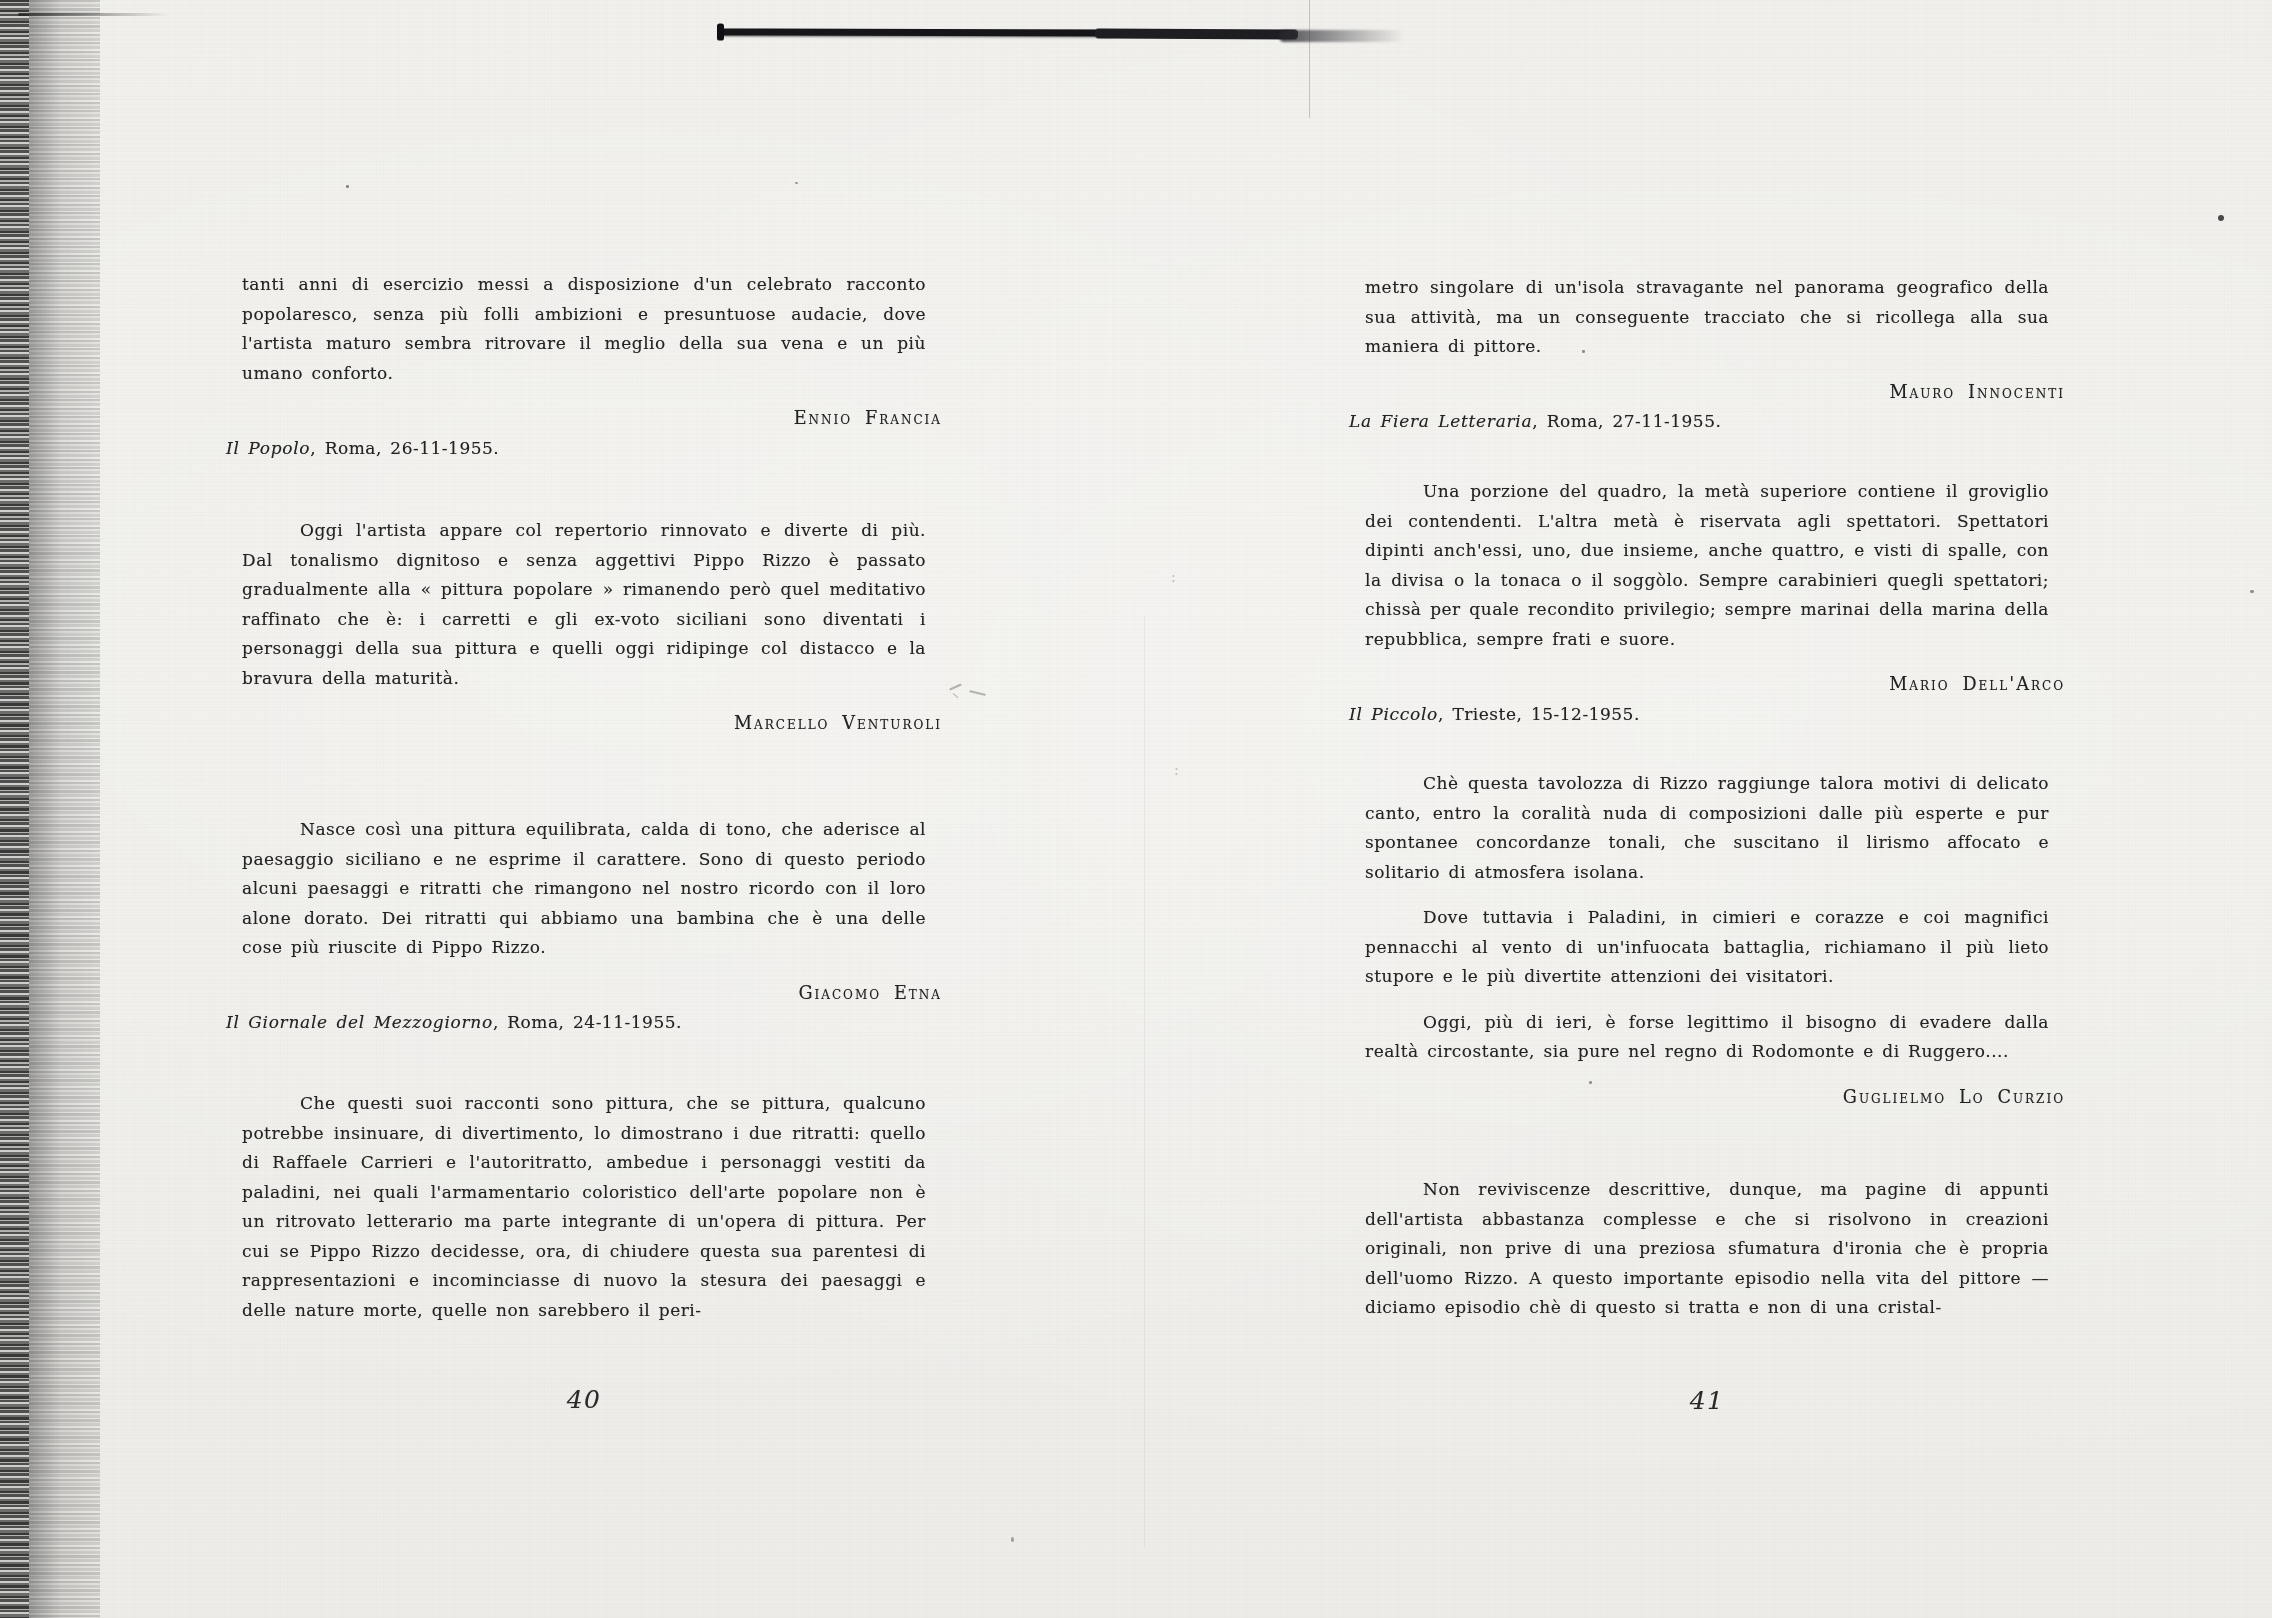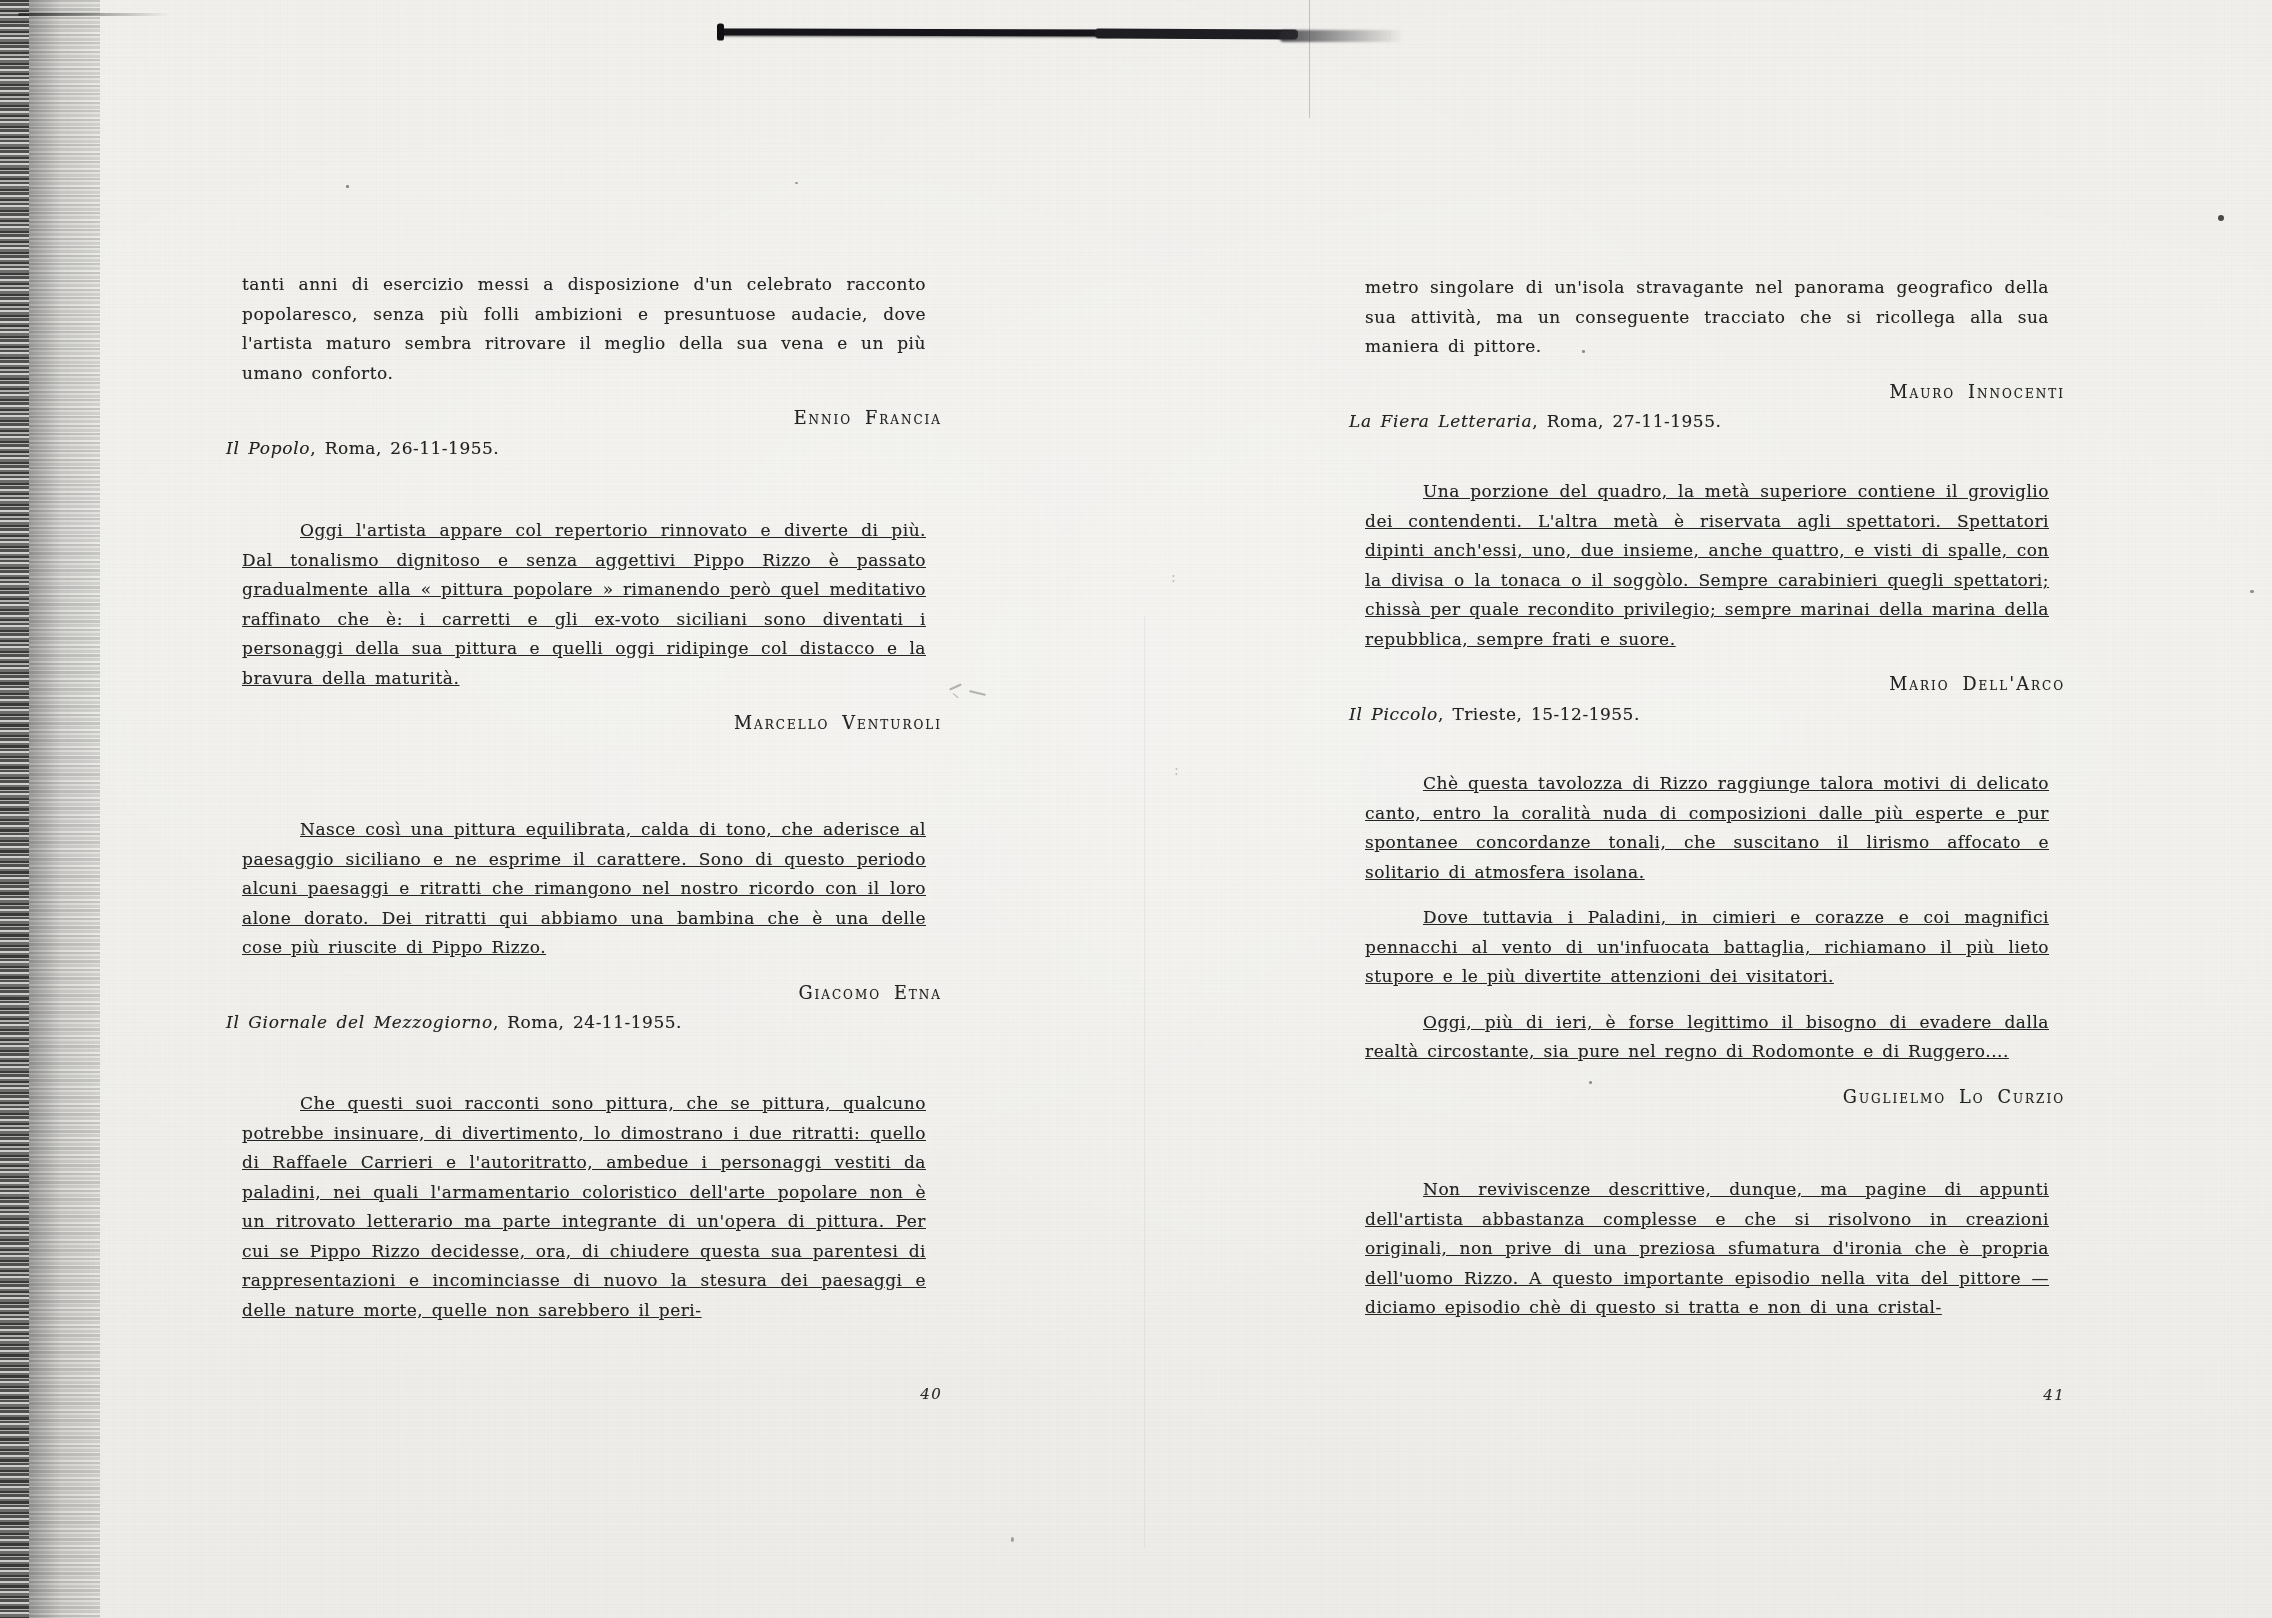--- a/index.html
+++ b/index.html
@@ -62,35 +62,35 @@
   .page{position:absolute;top:0;width:716px;height:1618px;}
   .page-left{left:226px;}
   .page-right{left:1349px;}
   .block{position:absolute;left:0;width:716px;}
 
   p.body{
     margin:16px;font-size:17px;line-height:29.5px;color:#232323;
     text-align:justify;letter-spacing:0.5px;word-spacing:2.6px;
     text-shadow:0 0 0.7px rgba(30,30,30,.35);
   }
-  p.body.indent{text-indent:58px;text-decoration:underline;}
+  p.body.indent{text-indent:58px;}
   .sig{
     font-size:17.7px;line-height:29.5px;color:#232323;text-align:right;
     font-variant:small-caps;letter-spacing:2px;word-spacing:5.2px;
     text-shadow:0 0 0.7px rgba(30,30,30,.35);
   }
   .sig.gap{margin-top:5px;}
   .src{
     font-size:17px;line-height:29.5px;color:#232323;text-align:left;
     letter-spacing:0.5px;word-spacing:2.6px;text-shadow:0 0 0.7px rgba(30,30,30,.35);
   }
   .src i{letter-spacing:0.7px;}
   .pagenum{
-    position:absolute;width:716px;text-align:right;
-    font-size:15px;font-style:italic;color:#2a2a2a;letter-spacing:1.3px;
+    position:absolute;width:716px;text-align:center;
+    font-size:25px;font-style:italic;color:#2a2a2a;letter-spacing:1.3px;
     text-shadow:0 0 0.7px rgba(30,30,30,.3);
   }
 
   
   .speck{position:absolute;background:#2b2b2b;border-radius:50%;}
   .sp1{left:346px;top:185px;width:2.6px;height:2.6px;opacity:.55;}
   .sp2{left:795px;top:182px;width:2.6px;height:2px;opacity:.45;}
   .sp3{left:2218px;top:215px;width:5.9px;height:5.9px;opacity:.85;}
   .sp4{left:2250px;top:590px;width:3.9px;height:2.6px;opacity:.5;}
   .sp5{left:1582px;top:350px;width:2.6px;height:2.6px;opacity:.5;}

